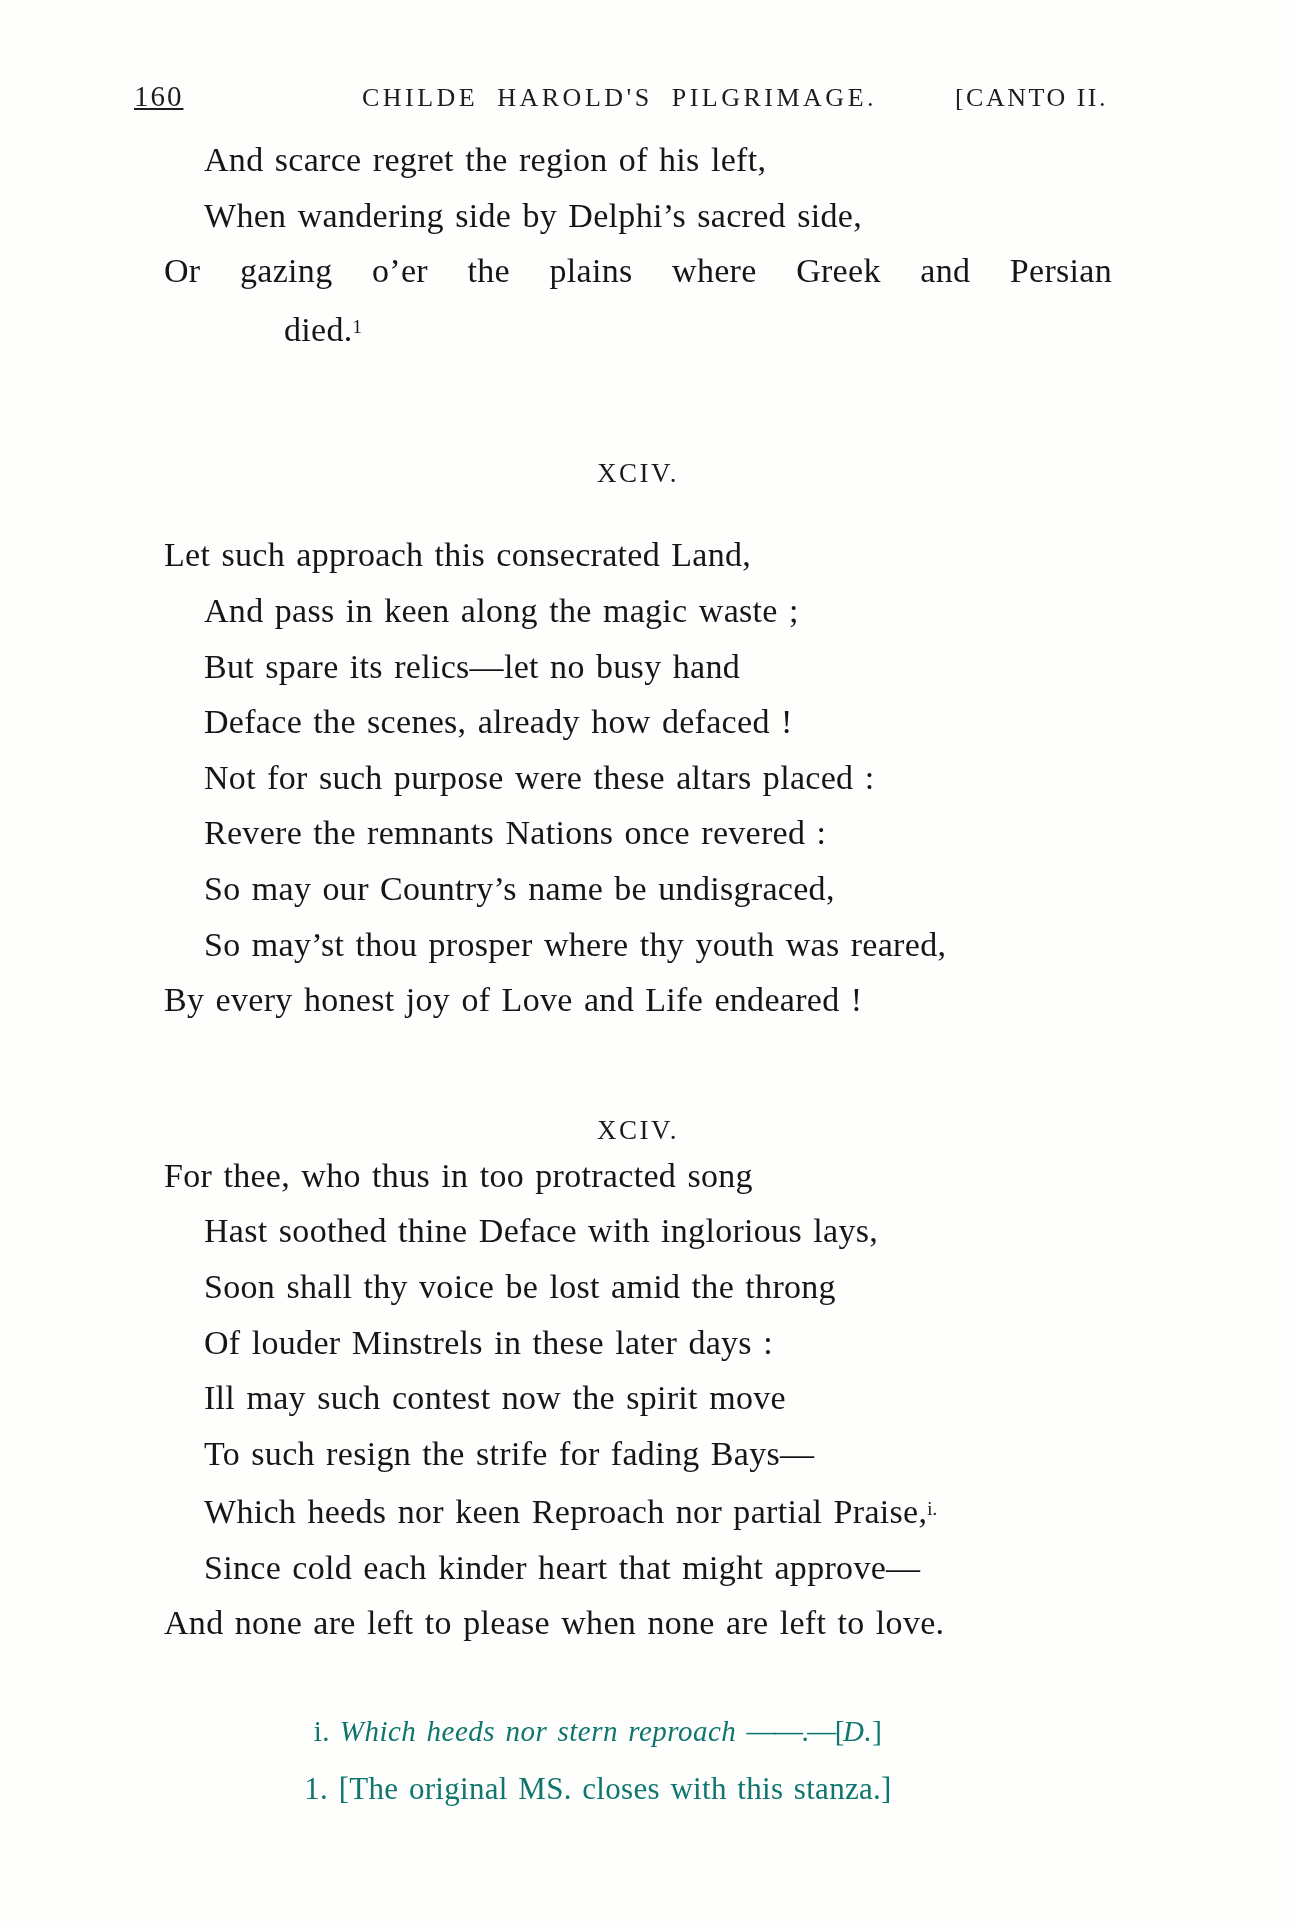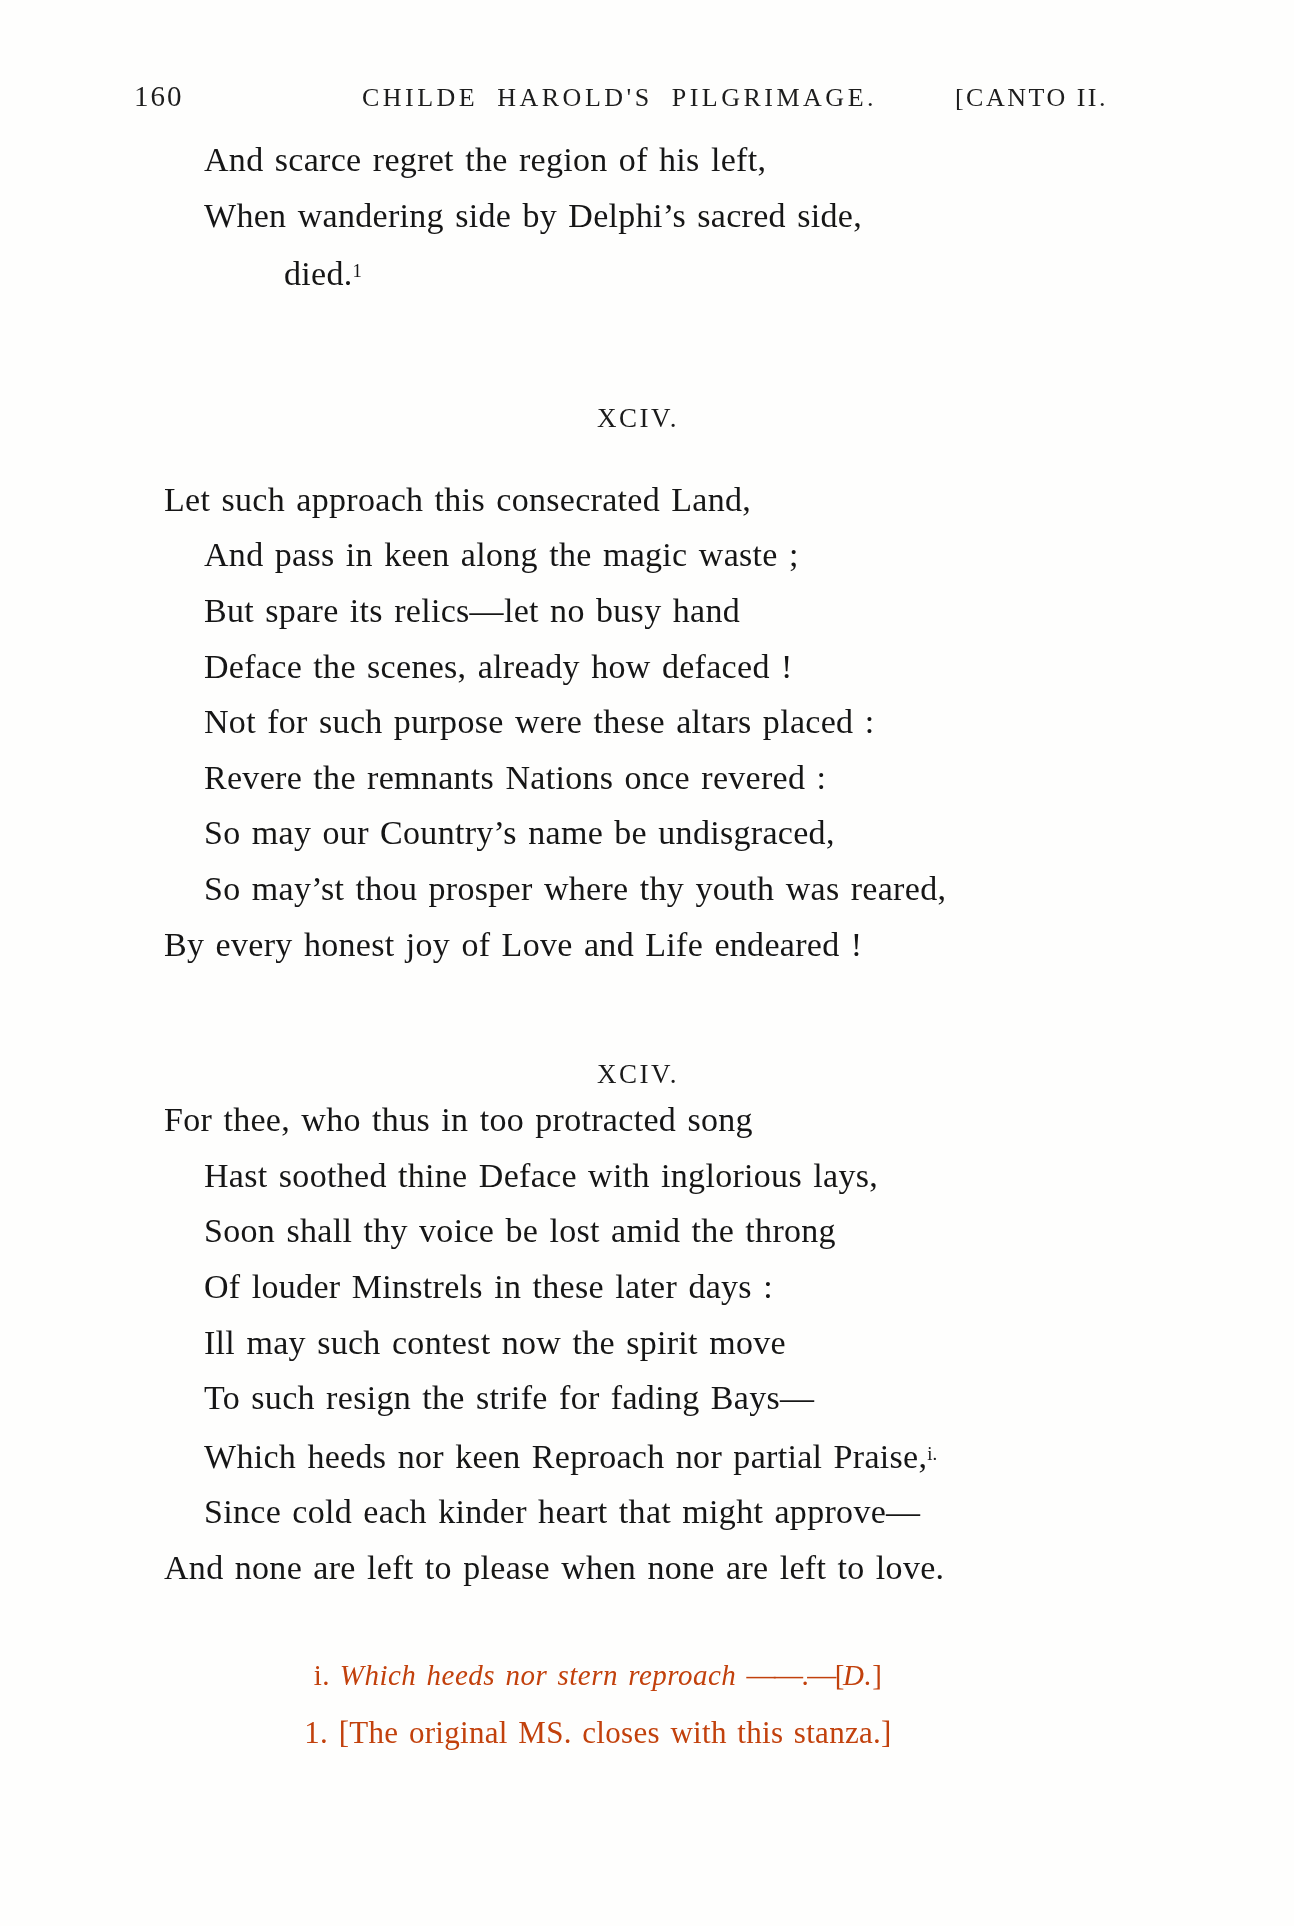--- a/index.html
+++ b/index.html
@@ -10,21 +10,21 @@
     font-family:"Liberation Serif","DejaVu Serif",serif;
     color:#161616;
     overflow:hidden;
     margin:0 auto;
   }
   .running-header{
     position:absolute;top:80px;left:134px;right:186px;
     display:flex;align-items:baseline;
     font-size:26px;color:#1d1d1d;
   }
-  .pagenum{width:150px;font-size:29px;letter-spacing:2px;}
+  .pagenum{width:150px;font-size:29px;letter-spacing:2px;text-decoration:underline;}
   .running-title{flex:1;text-align:center;letter-spacing:3.5px;word-spacing:9px;font-size:26px;}
   .canto{text-align:right;letter-spacing:2.5px;font-size:26px;white-space:nowrap;}
 
   .text-block{
     position:absolute;top:132px;left:164px;width:948px;
     font-size:34px;letter-spacing:0.3px;word-spacing:2.5px;
   }
   .line{line-height:55.6px;white-space:nowrap;}
   .ind1{margin-left:40px;}
   .ind3{margin-left:120px;}
@@ -40,21 +40,21 @@
     font-size:27px;font-weight:normal;
     letter-spacing:2.5px;text-align:center;
     margin:0;line-height:36px;color:#1b1b1b;
   }
   .sn-1{margin-top:98px;margin-bottom:36px;}
   .sn-2{margin-top:84px;}
 
   .footnotes{
     position:relative;left:-40px;
     margin-top:60px;width:948px;
-    text-align:center;font-size:29px;color:#c2410c;
+    text-align:center;font-size:29px;color:#0f766e;
   }
   .footnote{line-height:40px;white-space:nowrap;}
   .footnote + .footnote{margin-top:18px;}
   .fn-italic{font-style:italic;letter-spacing:0.5px;}
   .fn-connector{letter-spacing:-1.5px;}
   .fn2{font-size:31px;}
 </style>
 </head>
 <body>
 
@@ -64,20 +64,21 @@
     <span class="pagenum">160</span>
     <span class="running-title">CHILDE HAROLD'S PILGRIMAGE.</span>
     <span class="canto">[CANTO II.</span>
   </div>
 
   <div class="text-block">
 
     <div class="stanza">
       <div class="line ind1"><span>And scarce regret the region of his left,</span></div>
       <div class="line ind1"><span>When wandering side by Delphi’s sacred side,</span></div>
+      <div class="line justified"><span>Or gazing o’er the plains where Greek and Persian</span></div>
       <div class="line ind3"><span>died.</span><sup>1</sup></div>
     </div>
 
     <h2 class="stanza-number sn-1">XCIV.</h2>
 
     <div class="stanza">
       <div class="line"><span>Let such approach this consecrated Land,</span></div>
       <div class="line ind1"><span>And pass in keen along the magic waste ;</span></div>
       <div class="line ind1"><span>But spare its relics—let no busy hand</span></div>
       <div class="line ind1"><span>Deface the scenes, already how defaced !</span></div>

